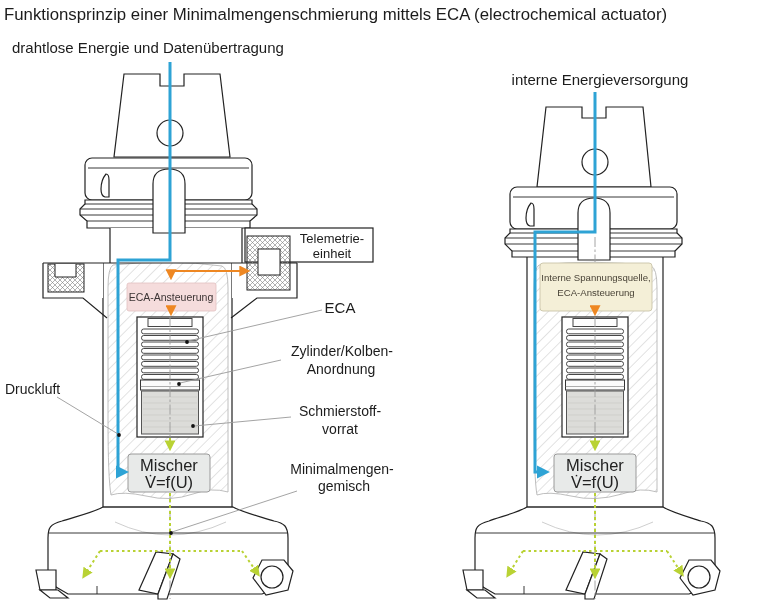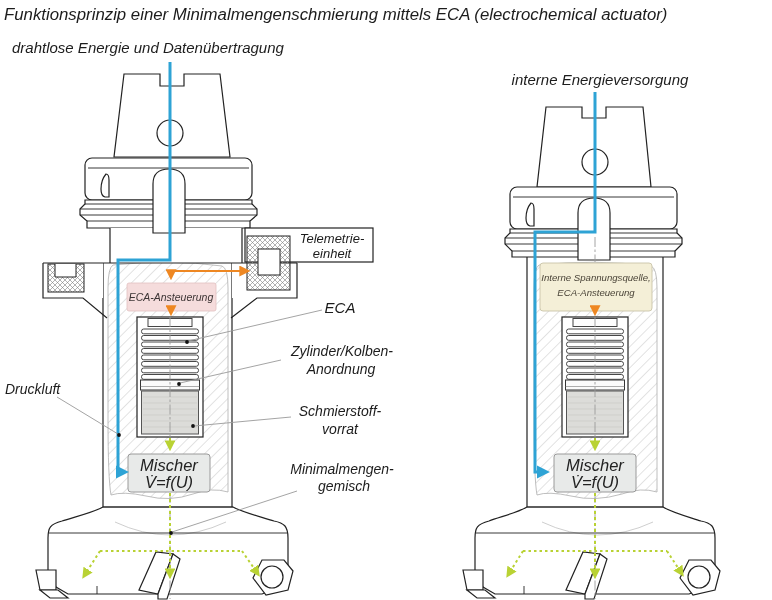--- a/index.html
+++ b/index.html
@@ -1,16 +1,16 @@
 <!DOCTYPE html>
 <html><head>
 <meta charset="utf-8">
 <style>
   html,body{margin:0;padding:0;background:#fff;}
-  .stage{width:772px;height:600px;position:relative;background:#fff;overflow:hidden;font-style:italic;}
+  .stage{width:772px;height:600px;position:relative;background:#fff;overflow:hidden;}
   svg{display:block;}
   text{font-family:"Liberation Sans","DejaVu Sans",sans-serif;fill:#1c1c1c;}
   .title{font-size:16.8px;}
   .caption{font-size:15px;}
   .annot{font-size:14px;}
   .boxtext-pink{font-size:10.5px;fill:#3c3434;}
   .boxtext-cream{font-size:9.6px;fill:#4a4438;}
   .telemetry{font-size:13px;}
   .mixer{font-size:16.5px;fill:#222;}
   .outline{fill:none;stroke:#222;stroke-width:1.2;}

